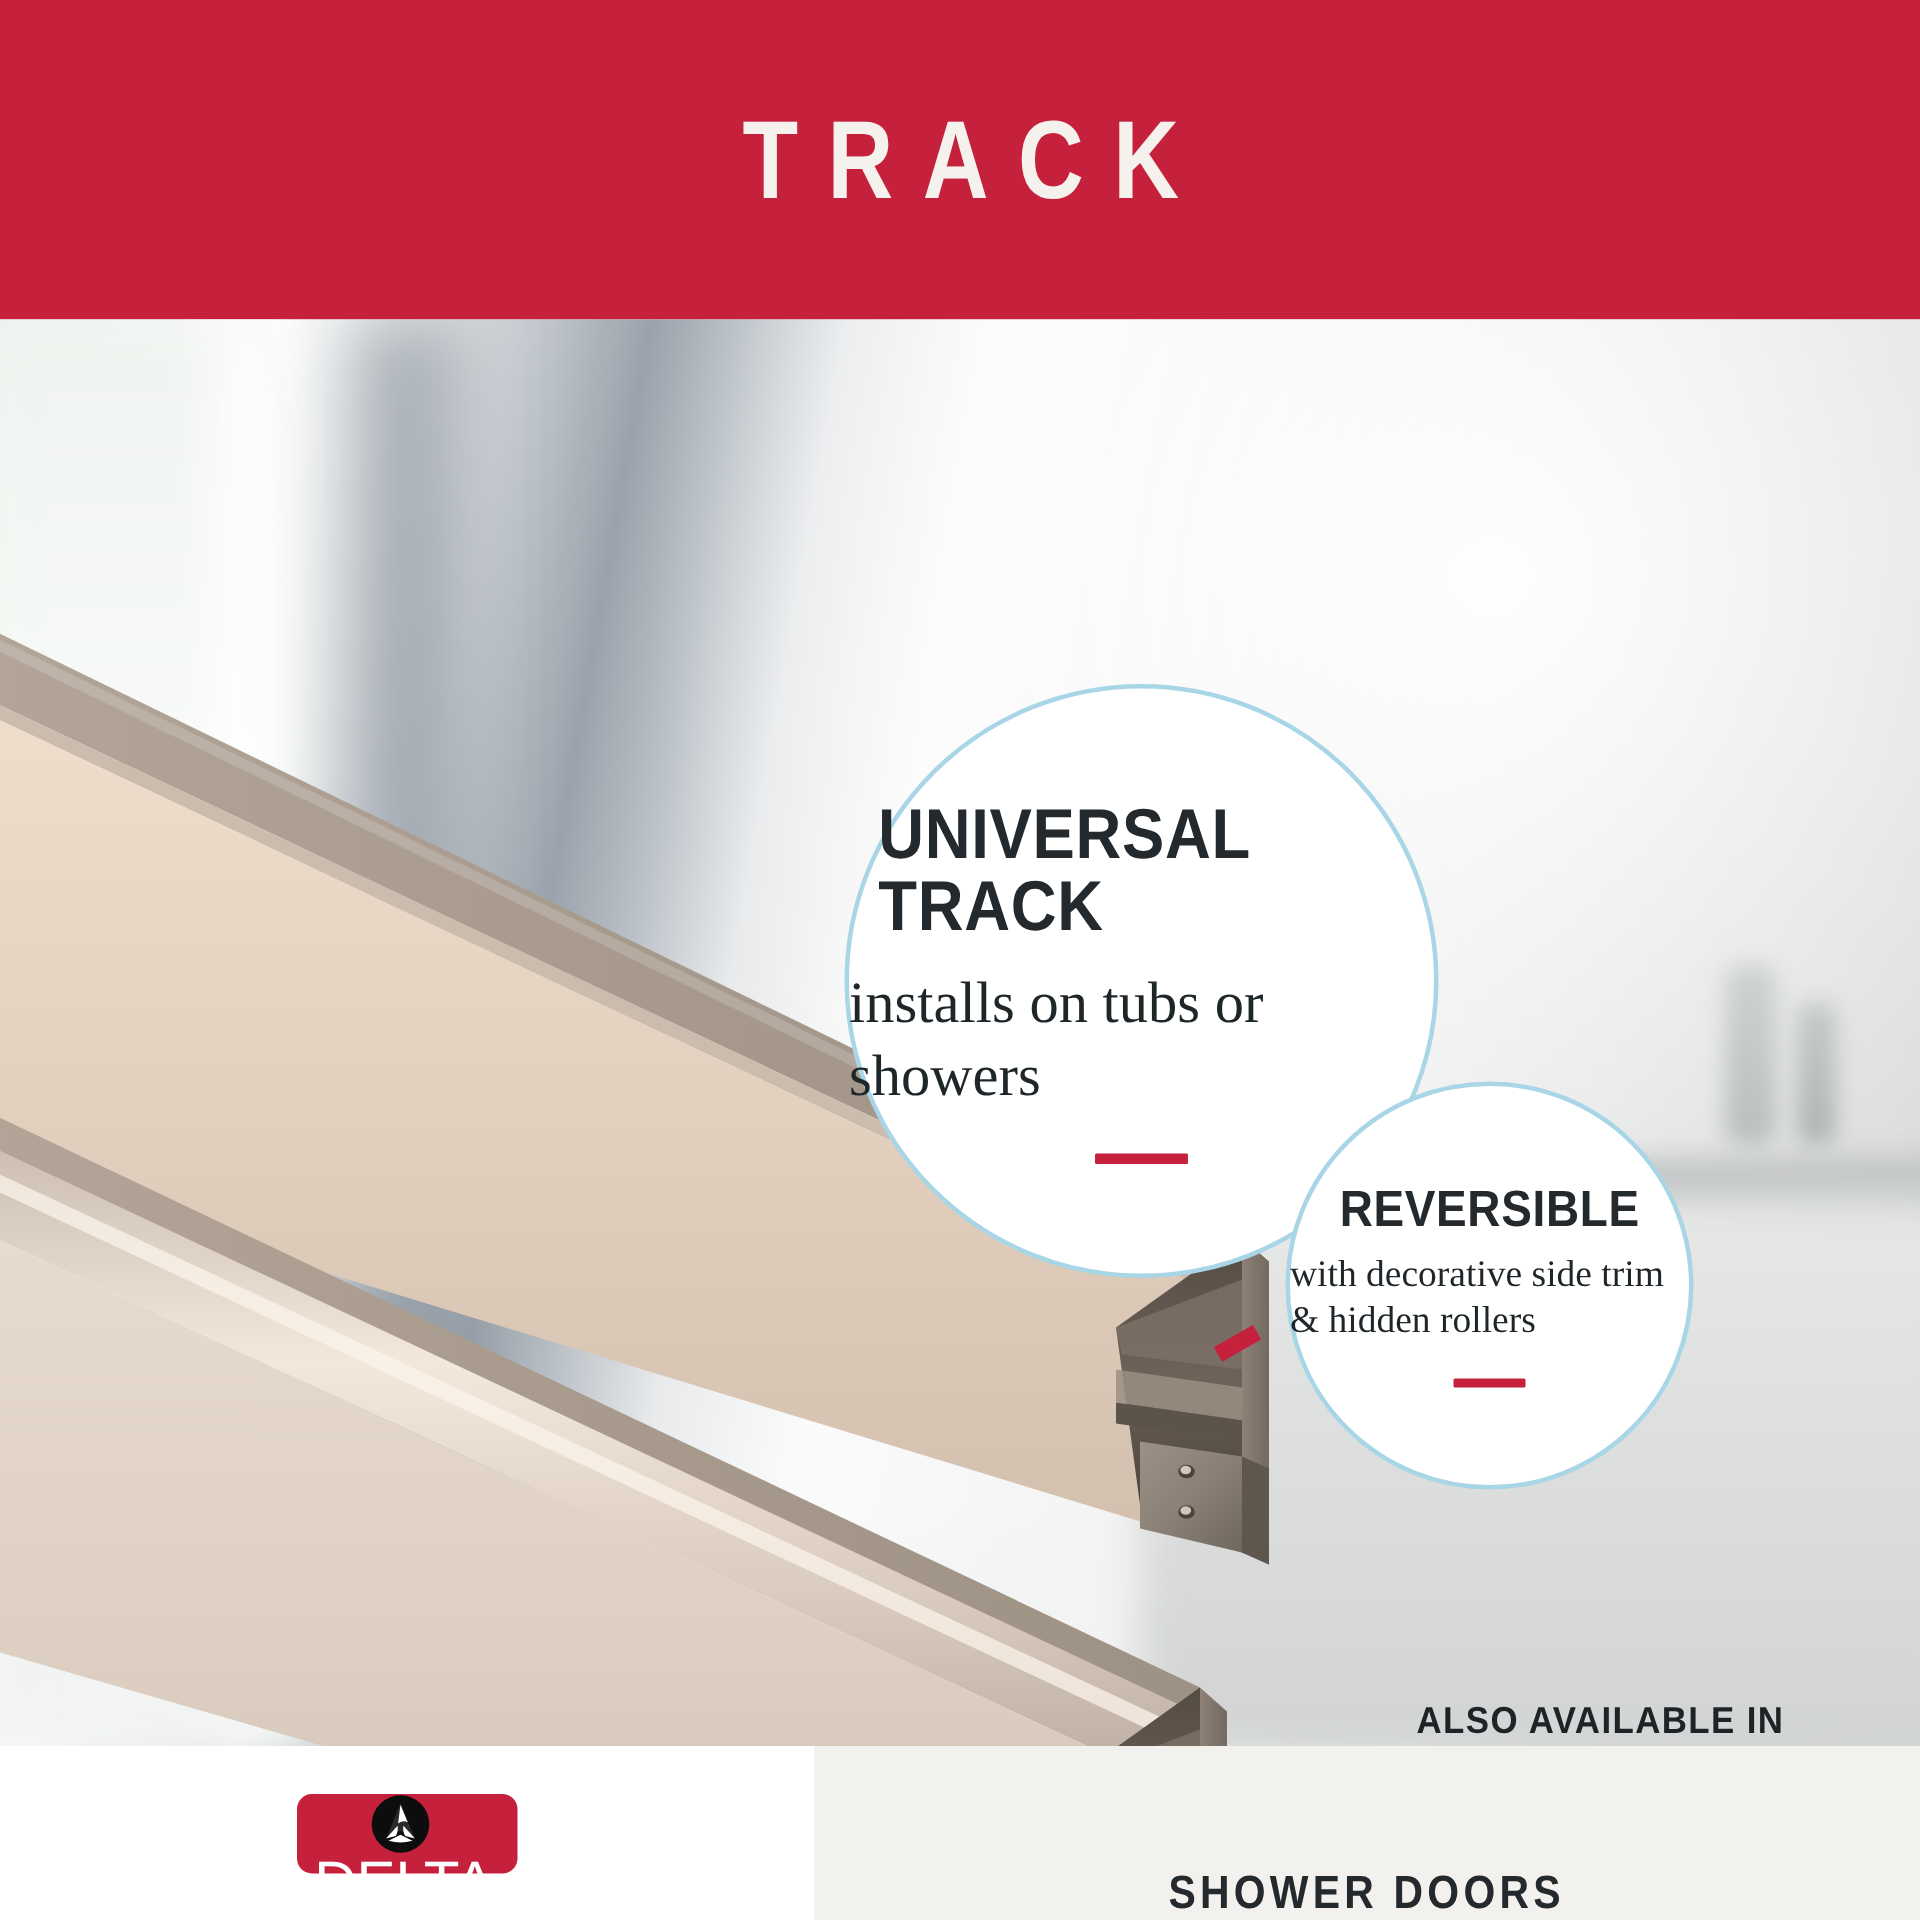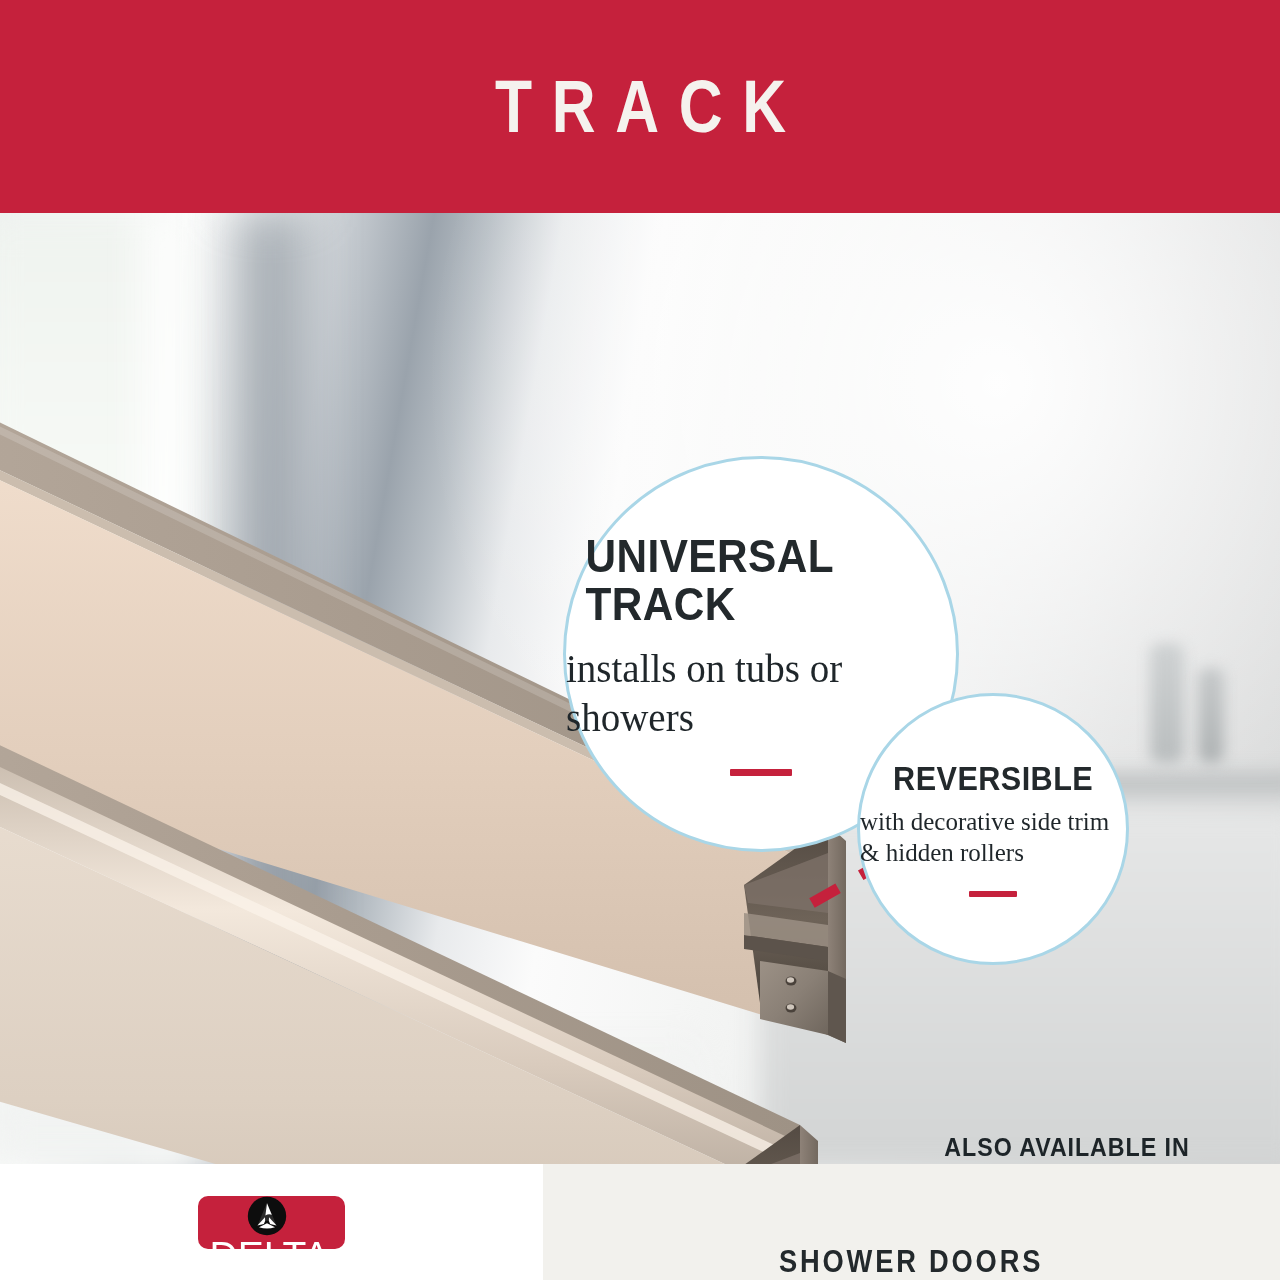--- a/index.html
+++ b/index.html
@@ -60,21 +60,21 @@
   
   .track-art{position:absolute;left:0;top:0;width:1280px;height:951px;}
 
   
   .callout{
     position:absolute;border-radius:50%;background:#ffffff;
     border:3px solid #a9d6e7;box-sizing:border-box;
     display:flex;flex-direction:column;align-items:center;justify-content:center;
   }
   .callout-big{left:563px;top:243px;width:396px;height:396px;}
-  .callout-small{left:857px;top:480px;width:272px;height:272px;}
+  .callout-small{left:857px;top:508px;width:272px;height:272px;}
 
   .c-head{
     color:#23292c;font-weight:bold;
     font-family:"Liberation Sans Narrow","Liberation Sans",sans-serif;
     line-height:1.02;letter-spacing:.5px;
   }
   .callout-big .c-head{font-size:47px;transform:scaleX(.9);}
   .callout-small .c-head{font-size:34px;transform:scaleX(.9);}
   .c-sub{
     color:#1f262a;font-family:"Liberation Serif",serif;

